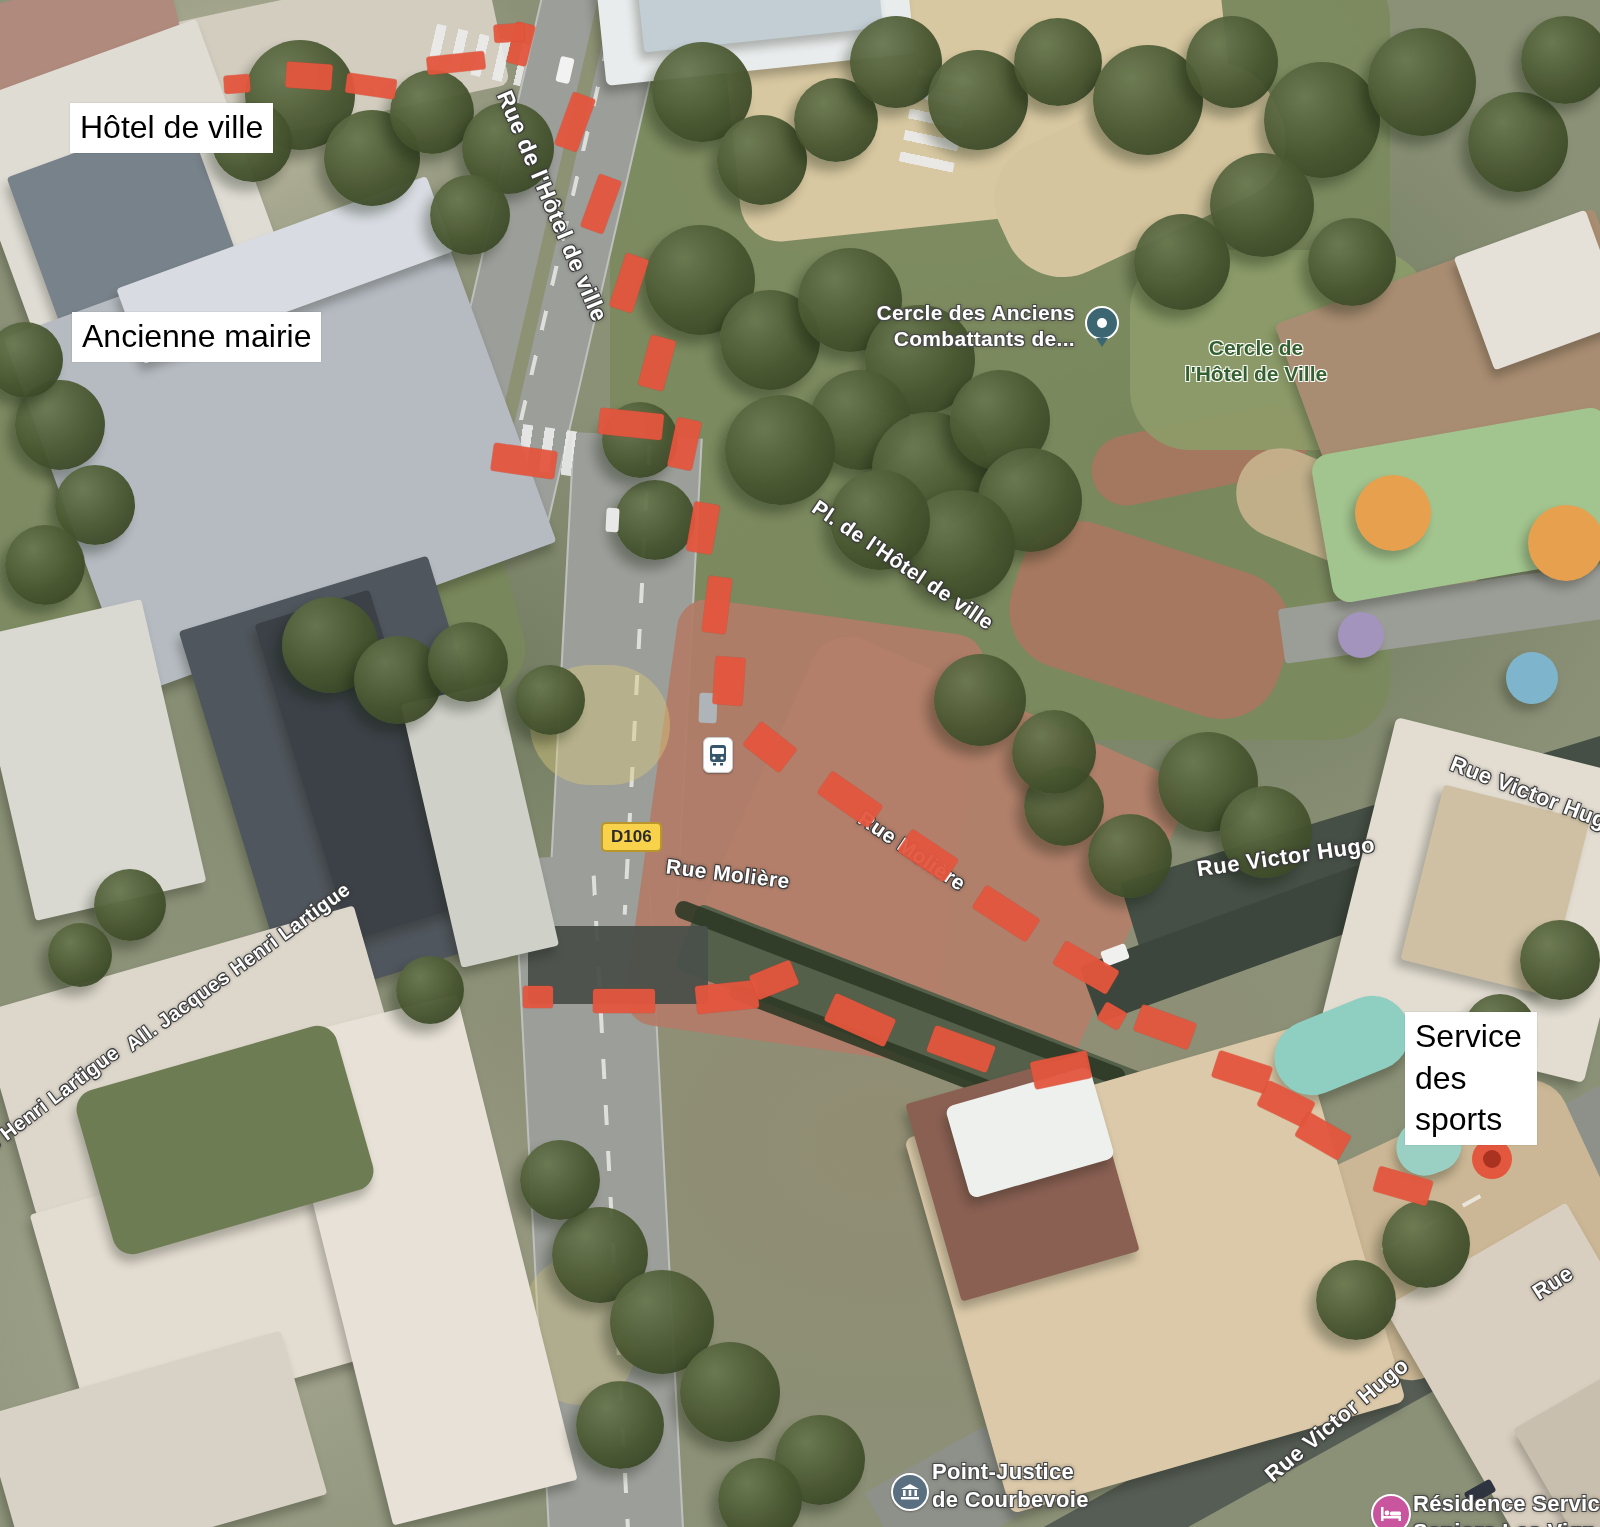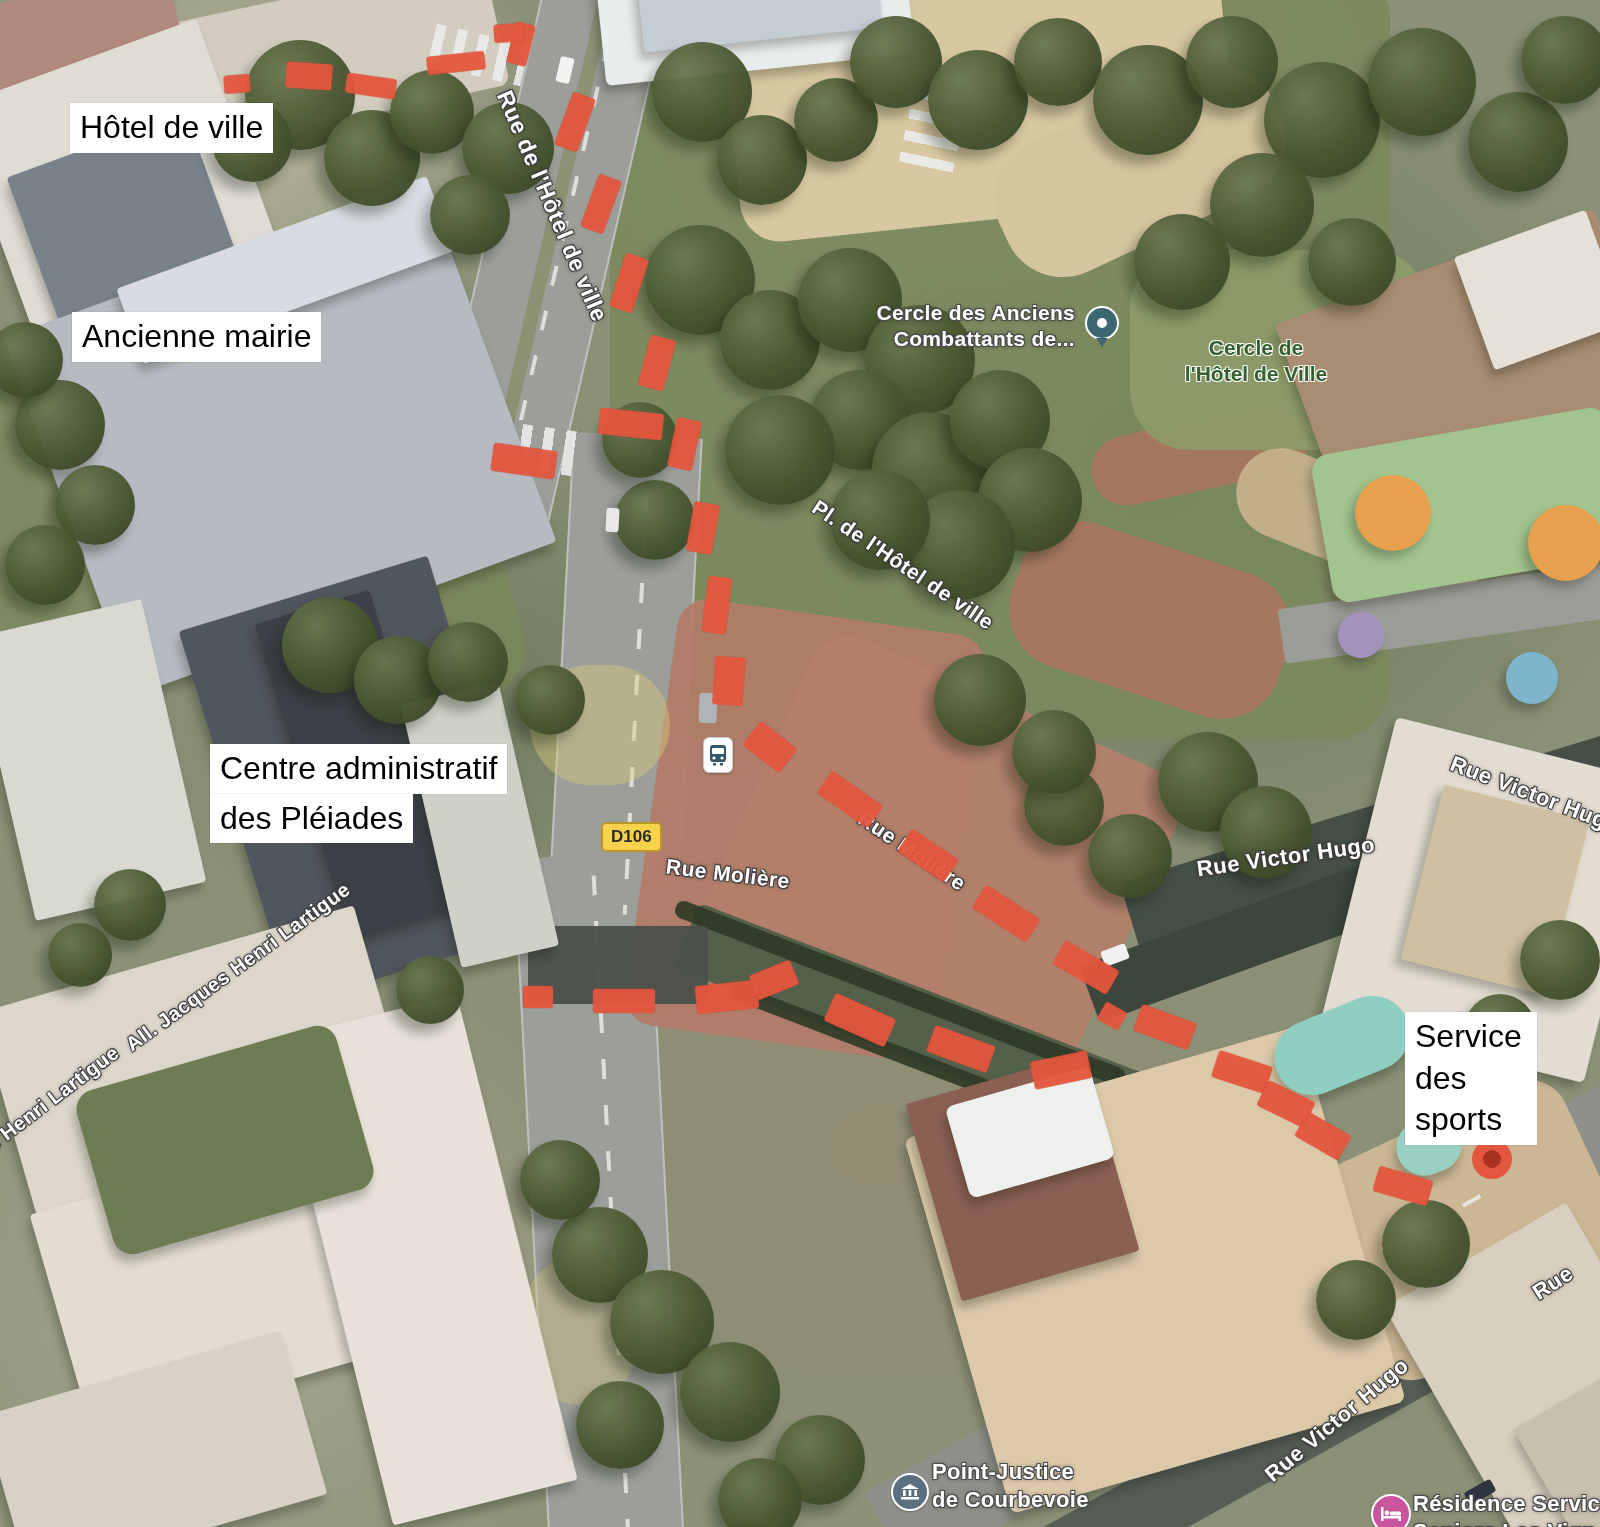--- a/index.html
+++ b/index.html
@@ -277,21 +277,17 @@
     <div style="left: 1413px; top: 1490px; text-align: left; transform: none;">
       <div class="poi" style="font-size: 22px;">Résidence Services</div>
       <div class="poi" style="font-size: 22px;">Seniors Les Vign</div>
     </div>
     <div style="left: 70px; top: 103px;">
       <div class="boxlabel" style="display: table;">Hôtel de ville</div>
     </div>
     <div style="left: 72px; top: 312px;">
       <div class="boxlabel" style="display: table;">Ancienne mairie</div>
     </div>
-    <div style="left: 210px; top: 744px;">
-      <div class="boxlabel" style="display: table;">Centre administratif</div>
-      <div class="boxlabel" style="display: table;">des Pléiades</div>
-    </div>
     <div class="boxlabel" style="left: 1405px; top: 1012px; white-space: normal; width: 112px;">
       <div>Service</div>
       <div>des sports</div>
     </div>
   </div>
 
 </body></html>

